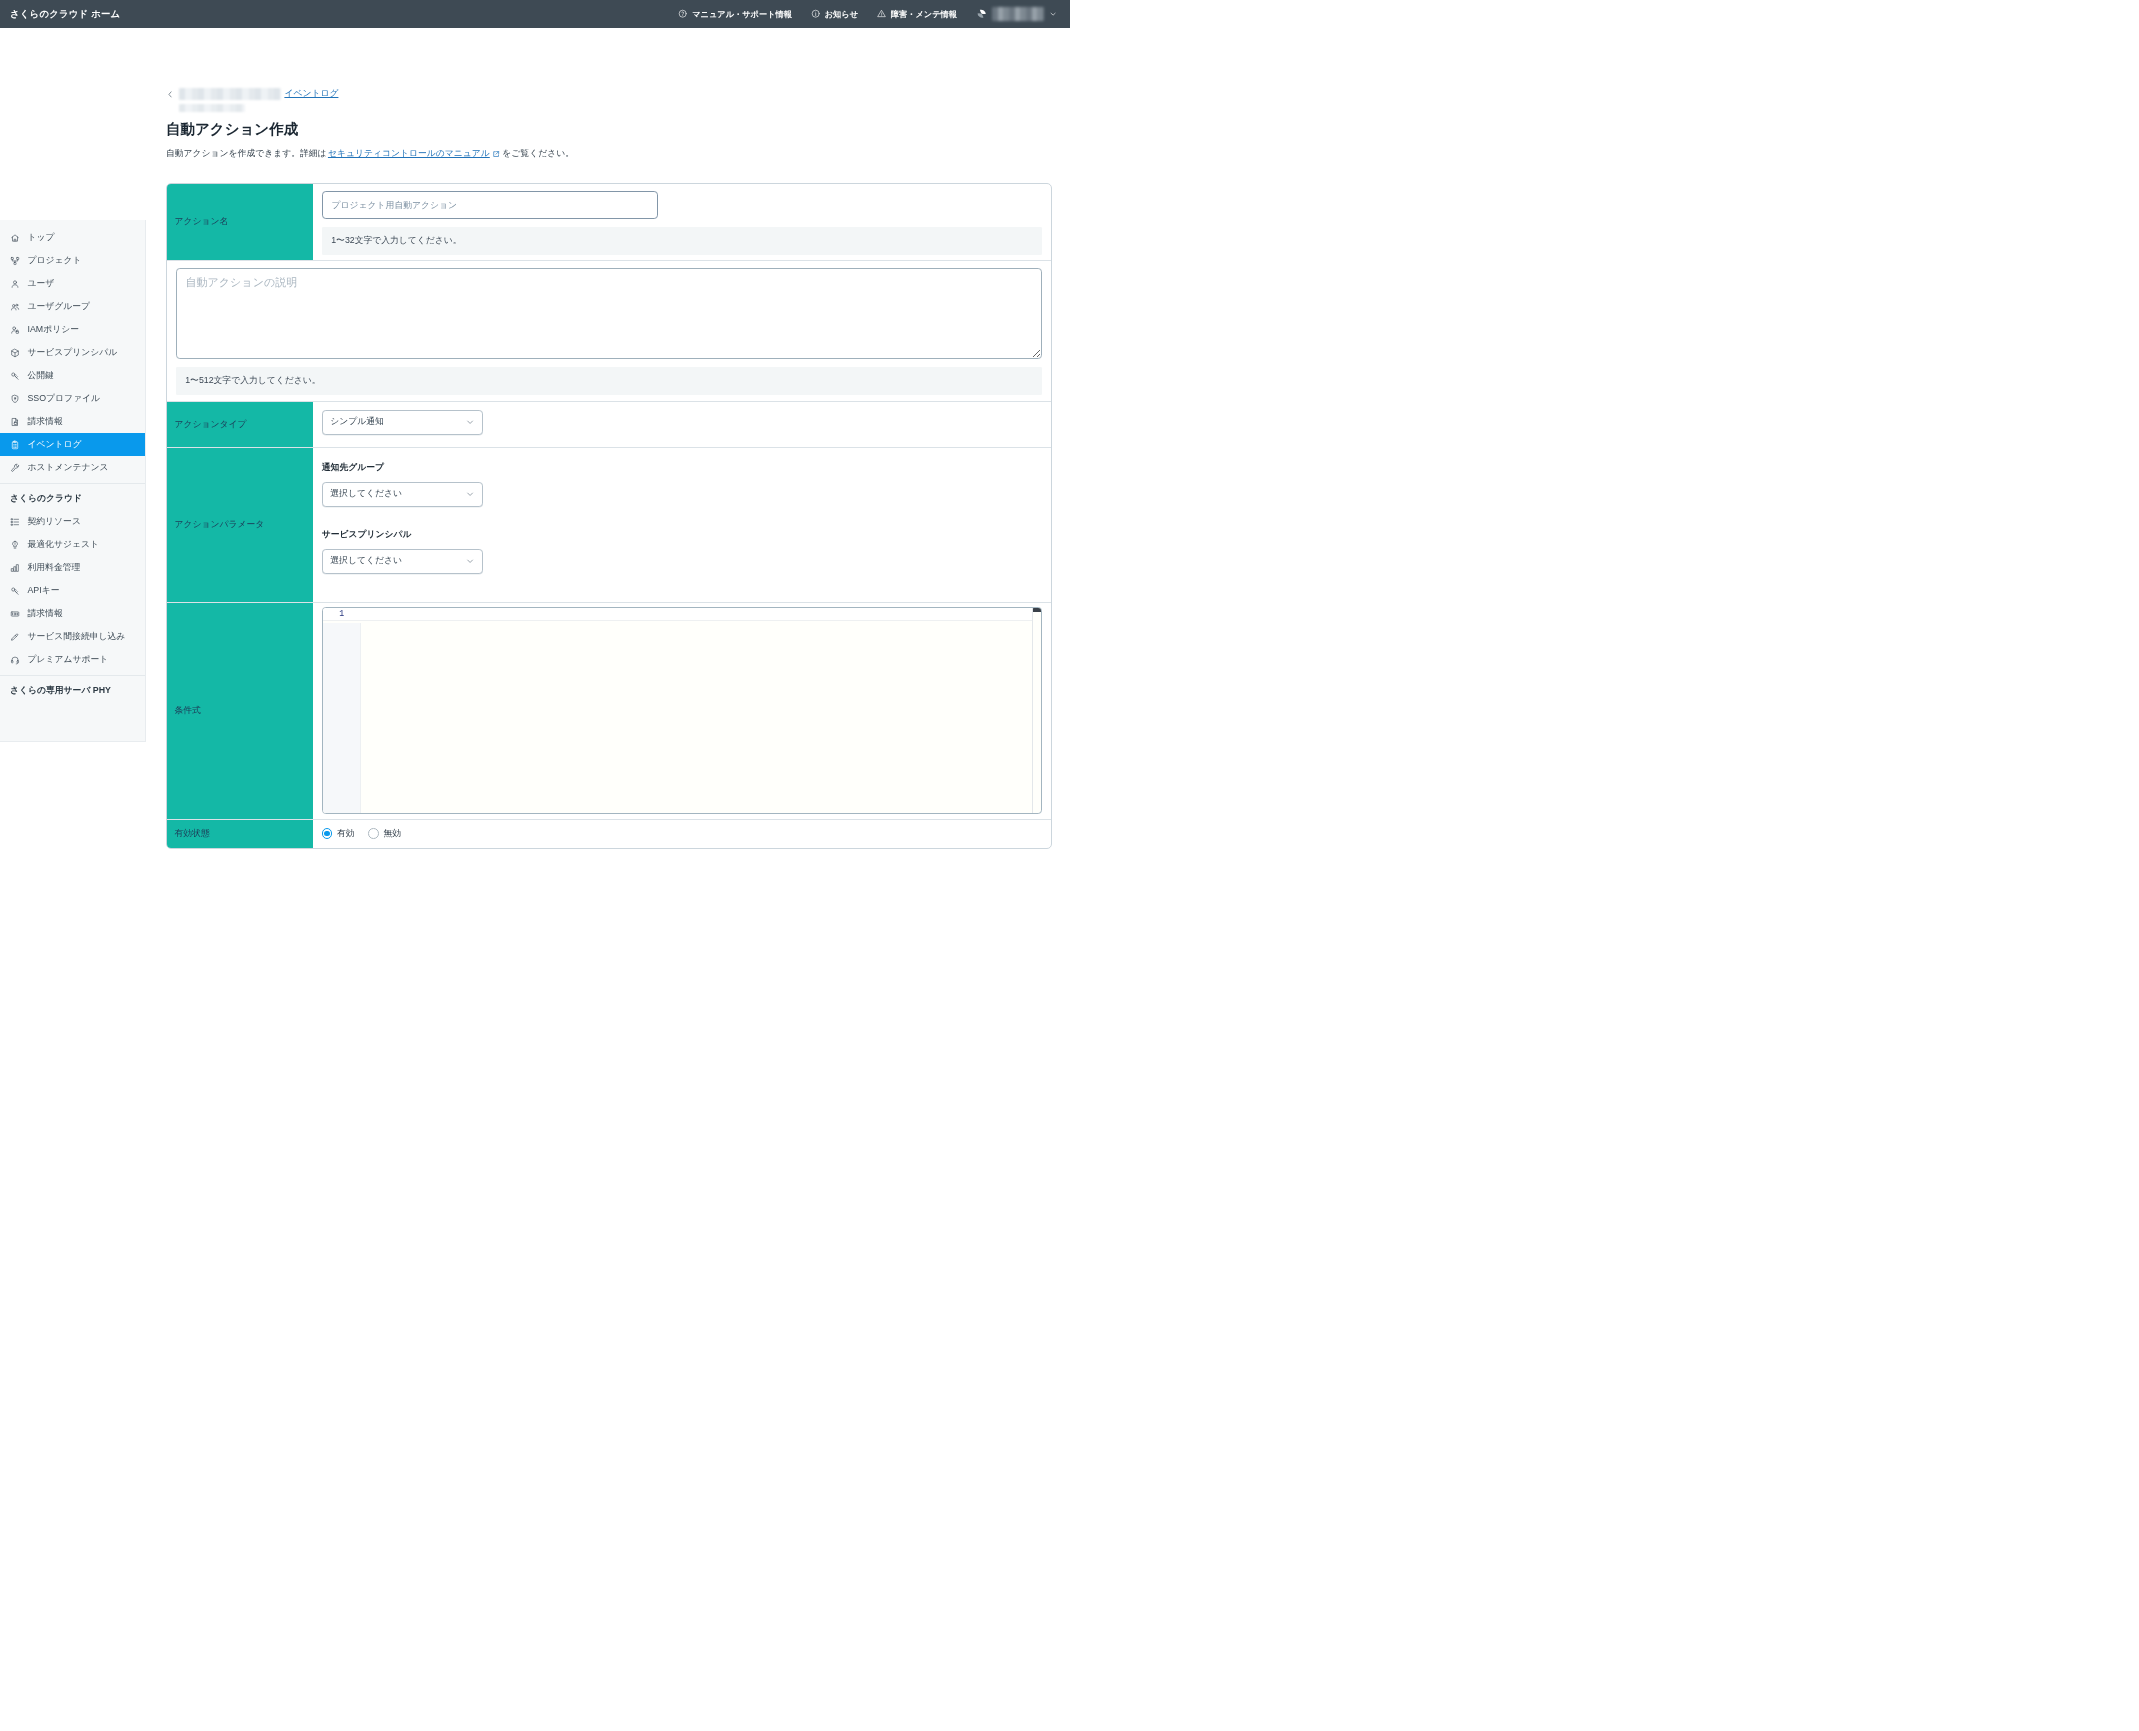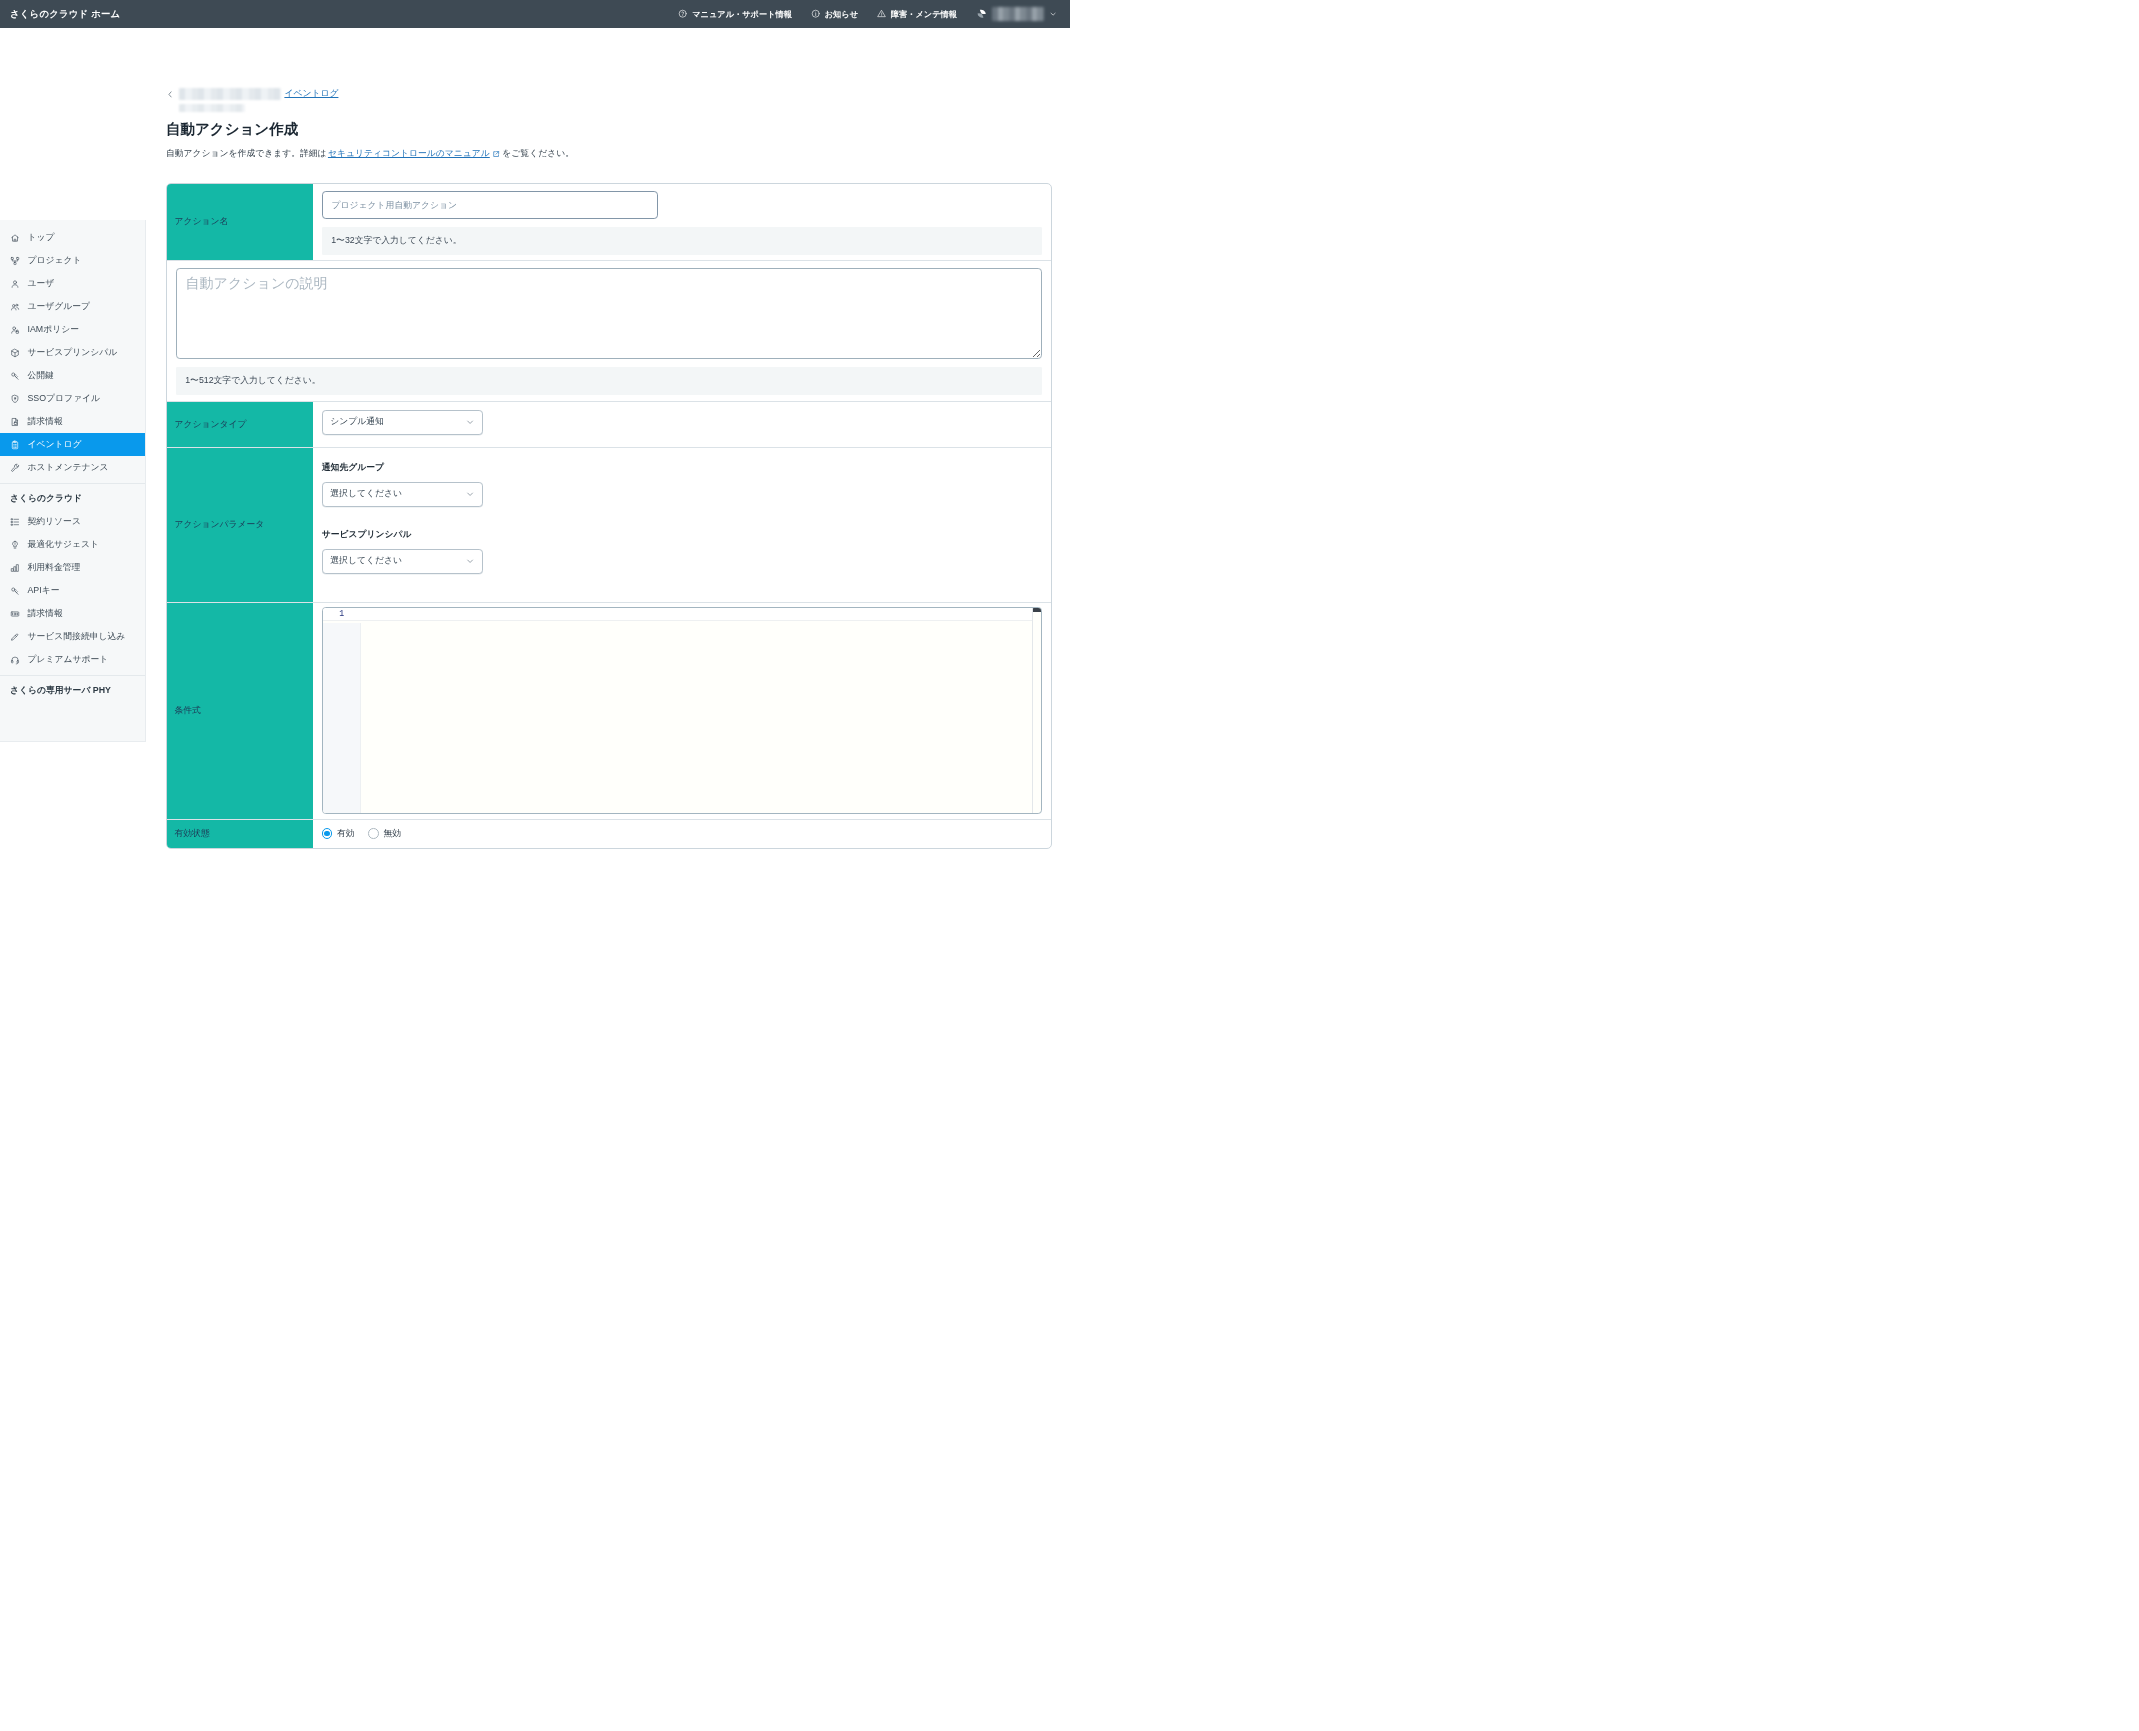--- a/index.html
+++ b/index.html
@@ -98,21 +98,21 @@
   }
   .text-input::placeholder { color:#7b8fa1; opacity:1; }
 
   .help-box {
     margin-top:7.5px; background:#F3F6F7; height:28px; display:flex; align-items:center;
     padding:0 9.4px; font-size:8.8px; color:#3a4653; border-radius:1.3px;
   }
 
   .desc-input {
     width:100%; height:91px; border:0.6px solid #9FB0BB; border-radius:3.8px;
-    padding:5.7px 8.8px; font-size:14px; color:#2e3d4a; resize:both; outline:none;
+    padding:5.7px 8.8px; font-size:11px; color:#2e3d4a; resize:both; outline:none;
     font-family:inherit; background:#fff; display:block;
   }
   .desc-input::placeholder { color:#ABB7C1; opacity:1; }
 
   .select {
     width:161px; height:25px; border:0.6px solid #B6C2CB; border-radius:3.8px;
     display:flex; align-items:center; justify-content:space-between; padding:0 7.5px;
     font-size:8.8px; color:#33424F; background:#fff; cursor:pointer;
     box-shadow:0 0.6px 0.6px rgba(176,190,199,.35);
   }

